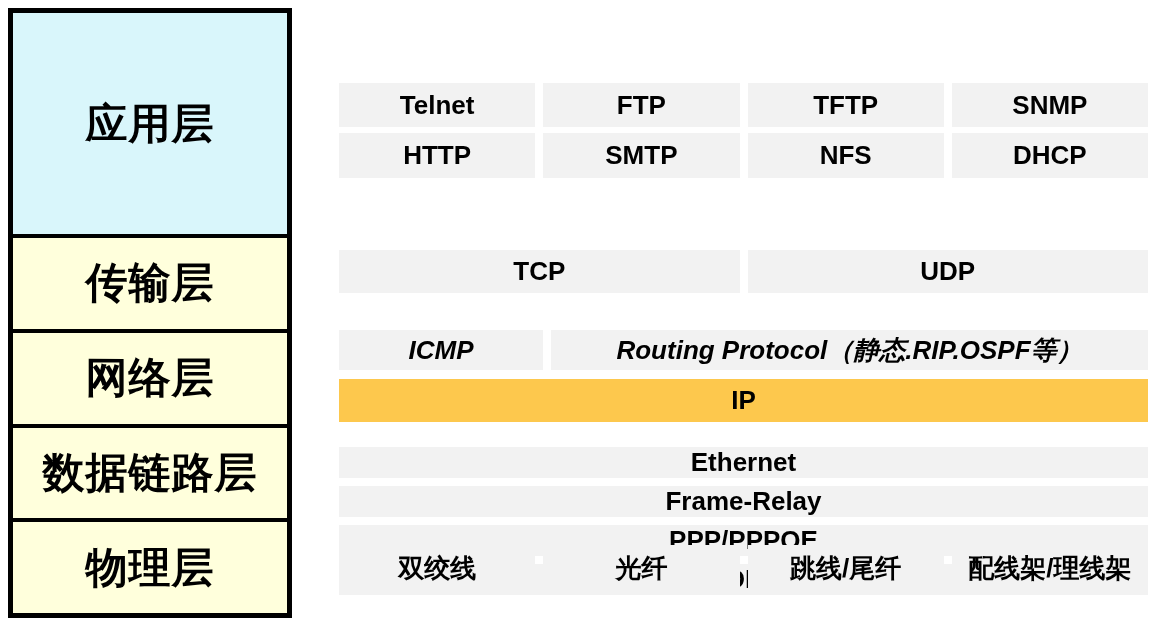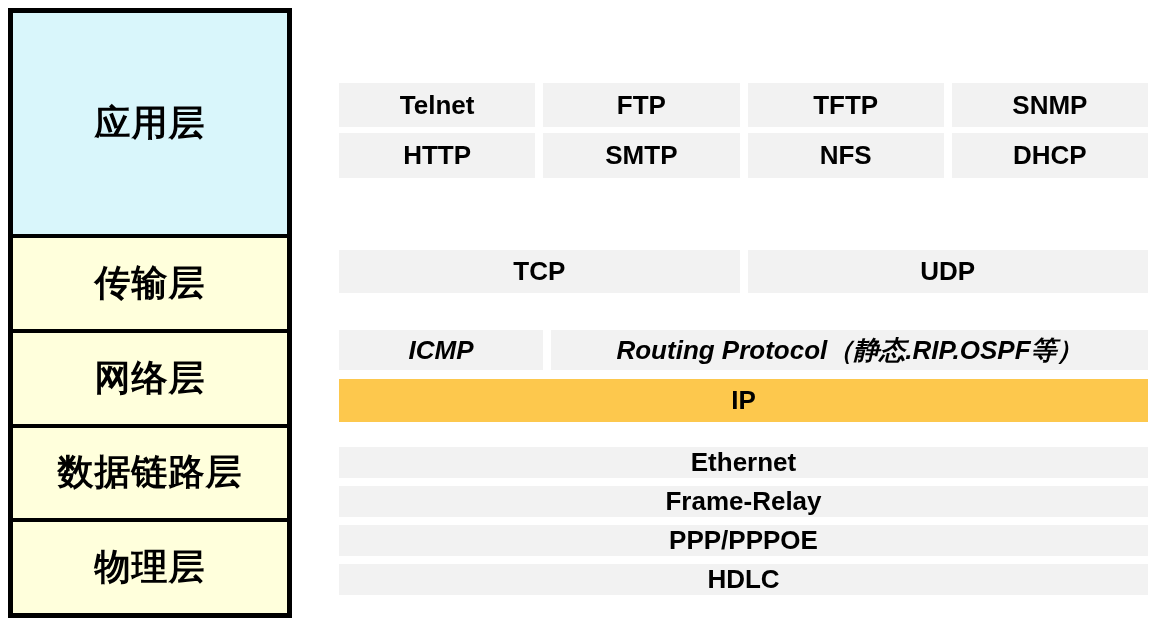--- a/index.html
+++ b/index.html
@@ -6,21 +6,21 @@
   body{
     width:1154px;height:623px;position:relative;background:var(--background,#ffffff);
     font-family:"Liberation Sans","DejaVu Sans",sans-serif;font-weight:700;color:var(--text,#000000);
     overflow:hidden;
   }
   
   .layer-stack{
     position:absolute;left:8px;top:8px;width:284px;height:610px;box-sizing:border-box;
     border:5px solid var(--border,#000000);display:flex;flex-direction:column;
   }
-  .layer{display:flex;align-items:center;justify-content:center;font-size:36px;letter-spacing:1px;}
+  .layer{display:flex;align-items:center;justify-content:center;font-size:42px;letter-spacing:1px;}
   .layer.app{height:221px;flex:none;background:var(--application-layer-bg,#d9f6fb);}
   .layer.other{flex:1;background:var(--other-layers-bg,#ffffdc);border-top:4px solid var(--border,#000000);}
   
   .protocols{position:absolute;left:339px;top:0;width:809px;height:623px;}
   .prow{position:absolute;left:0;right:0;display:flex;gap:8px;}
   .pbox{
     flex:1;background:var(--protocol-box-bg,#f2f2f2);
     display:flex;align-items:center;justify-content:center;
     font-size:26px;font-weight:700;white-space:nowrap;
   }
@@ -88,15 +88,21 @@
       <div class="pbox ip-bar">IP</div>
     </div>
 
     <div class="prow r-datalink">
       <div class="pbox">Ethernet</div>
       <div class="pbox">Frame-Relay</div>
       <div class="pbox">PPP/PPPOE</div>
       <div class="pbox">HDLC</div>
     </div>
 
+    <div class="prow r-physical">
+      <div class="pbox">双绞线</div>
+      <div class="pbox">光纤</div>
+      <div class="pbox">跳线/尾纤</div>
+      <div class="pbox">配线架/理线架</div>
+    </div>
 
   </div>
 </div>
 
 </body></html>

